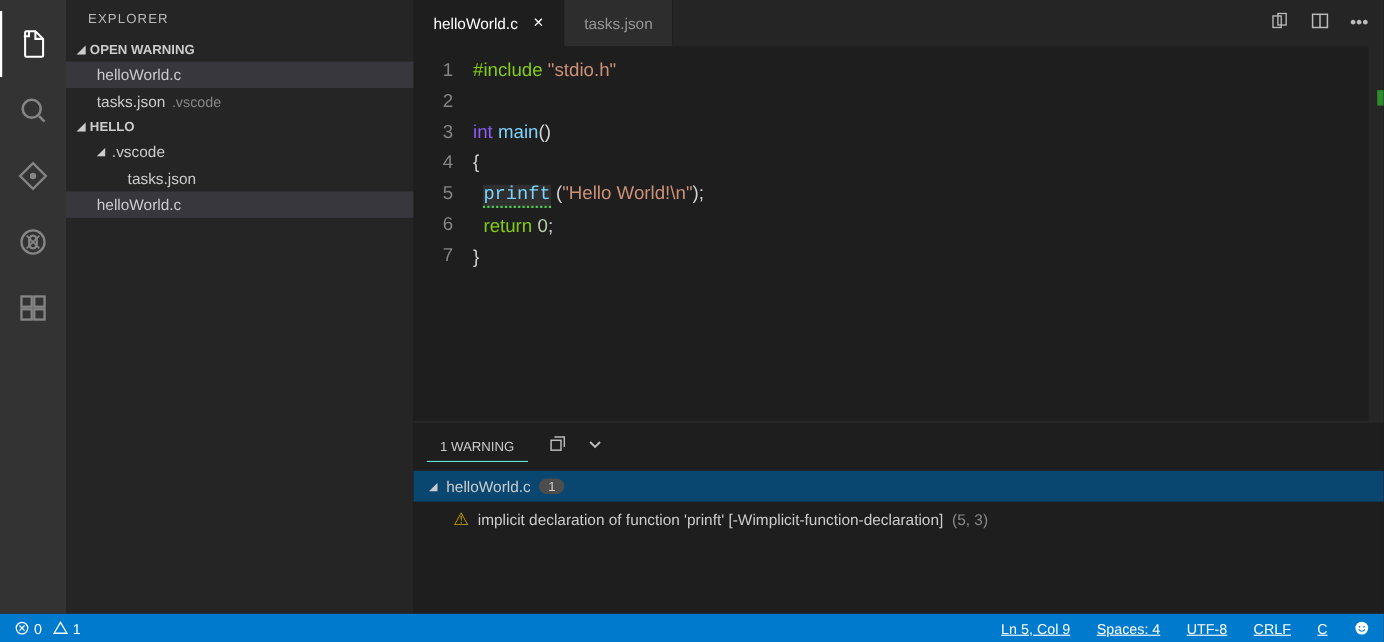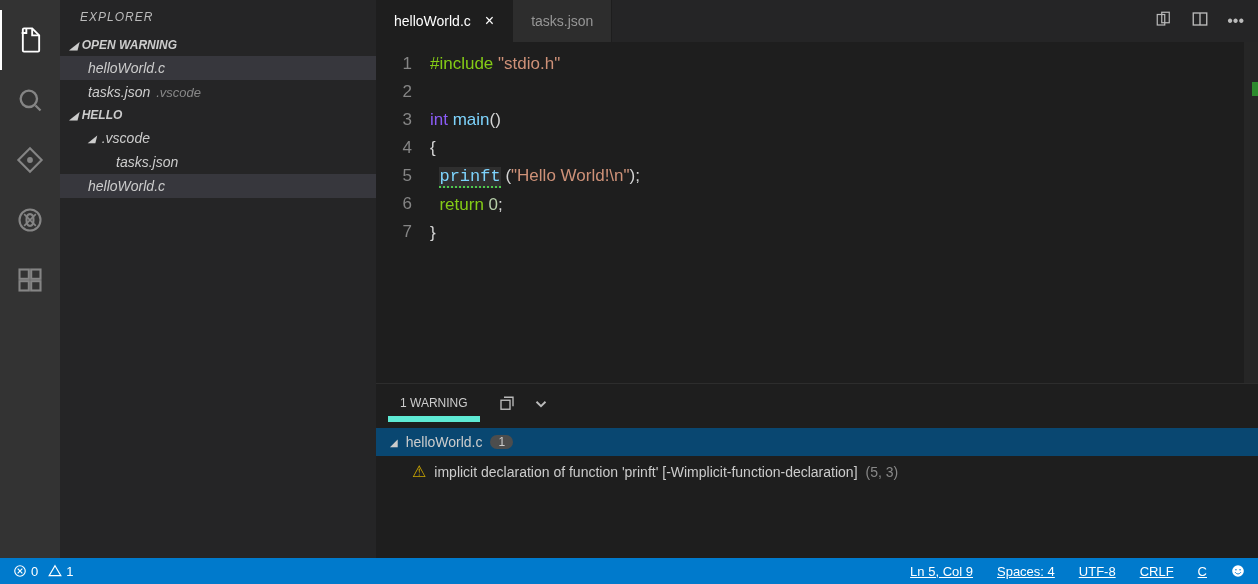--- a/index.html
+++ b/index.html
@@ -6,21 +6,21 @@
     body { width: 1258px; height: 584px; background: #1e1e1e; color: #cccccc; display: flex; flex-direction: column; overflow: hidden; }
     .main-layout { display: flex; flex: 1; overflow: hidden; }
     
     
     .activity-bar { width: 60px; background: #333333; display: flex; flex-direction: column; padding-top: 10px; }
     .activity-item { width: 60px; height: 60px; display: flex; align-items: center; justify-content: center; cursor: pointer; color: #858585; }
     .activity-item.active { color: #ffffff; border-left: 2px solid #fff; }
     .activity-item svg { width: 28px; height: 28px; }
     
     
-    .sidebar { width: 316px; background: #252526; display: flex; flex-direction: column; font-style: italic; }
+    .sidebar { width: 316px; background: #252526; display: flex; flex-direction: column; }
     .sidebar-title { padding: 10px 20px; font-size: 12px; color: #bbbbbb; letter-spacing: 1px; }
     .section-header { padding: 4px 10px; font-size: 12px; font-weight: bold; display: flex; align-items: center; cursor: pointer; color: #cccccc; }
     .section-header .arrow { margin-right: 4px; font-size: 10px; }
     .tree-item { padding: 4px 10px 4px 28px; font-size: 14px; cursor: pointer; display: flex; align-items: center; }
     .tree-item.indent1 { padding-left: 28px; }
     .tree-item.indent3 { padding-left: 56px; }
     .tree-item.selected { background: #37373d; }
     .tree-item .dim { color: #888; margin-left: 6px; font-size: 13px; }
     .tree-item .arrow { margin-right: 6px; font-size: 10px; }
     
@@ -43,21 +43,21 @@
     .tok-str { color: #ce9178; }
     .tok-num { color: #b5cea8; }
     .tok-txt { color: #d4d4d4; }
     .squiggle { border-bottom: 2px dotted #4ec94e; background: rgba(255,255,255,0.08); padding:0 0px;font-family:Liberation Mono, monospace; }
     .scroll-track { position:absolute; right:0; top:0; bottom:0; width:14px; background: rgba(50,50,50,0.4);}
     .scroll-track::before { content:""; position:absolute; right:0; top:40px; width:6px; height:14px; background:#2d8a2d; }
     
     
     .panel { background: #1e1e1e; border-top: 1px solid #2d2d2d; display: flex; flex-direction: column; }
     .panel-header { display: flex; align-items: center; padding: 4px 12px; gap: 12px; height: 44px; }
-    .panel-title { font-size: 12px; color: #cccccc; padding: 6px 12px; border-bottom: 6px solid #5eead4; }
+    .panel-title { font-size: 12px; color: #cccccc; padding: 6px 12px; border-bottom: 1px solid #5eead4; }
     .filter-input { flex: 1; background: #3c3c3c; border: none; color: #cccccc; padding: 6px 10px; font-size: 14px; margin-left: 12px; }
     .panel-actions { color: #bbbbbb; display: flex; gap: 16px; padding: 0 6px; }
     .panel-actions span { cursor: pointer; font-size: 18px; }
     .problem-file { background: #094771; padding: 6px 14px; font-size: 14px; display: flex; align-items: center; gap: 8px; }
     .badge { background: #4d4d4d; border-radius: 10px; padding: 0 8px; font-size: 12px; color: #ccc; }
     .problem-item { padding: 6px 14px 6px 36px; font-size: 14px; display: flex; align-items: center; gap: 8px; }
     .warn-icon { color: #cca700; font-size: 16px; }
     .loc { color: #888; }
     .problems-body { flex:1; background:#1e1e1e; min-height: 130px;}
     

